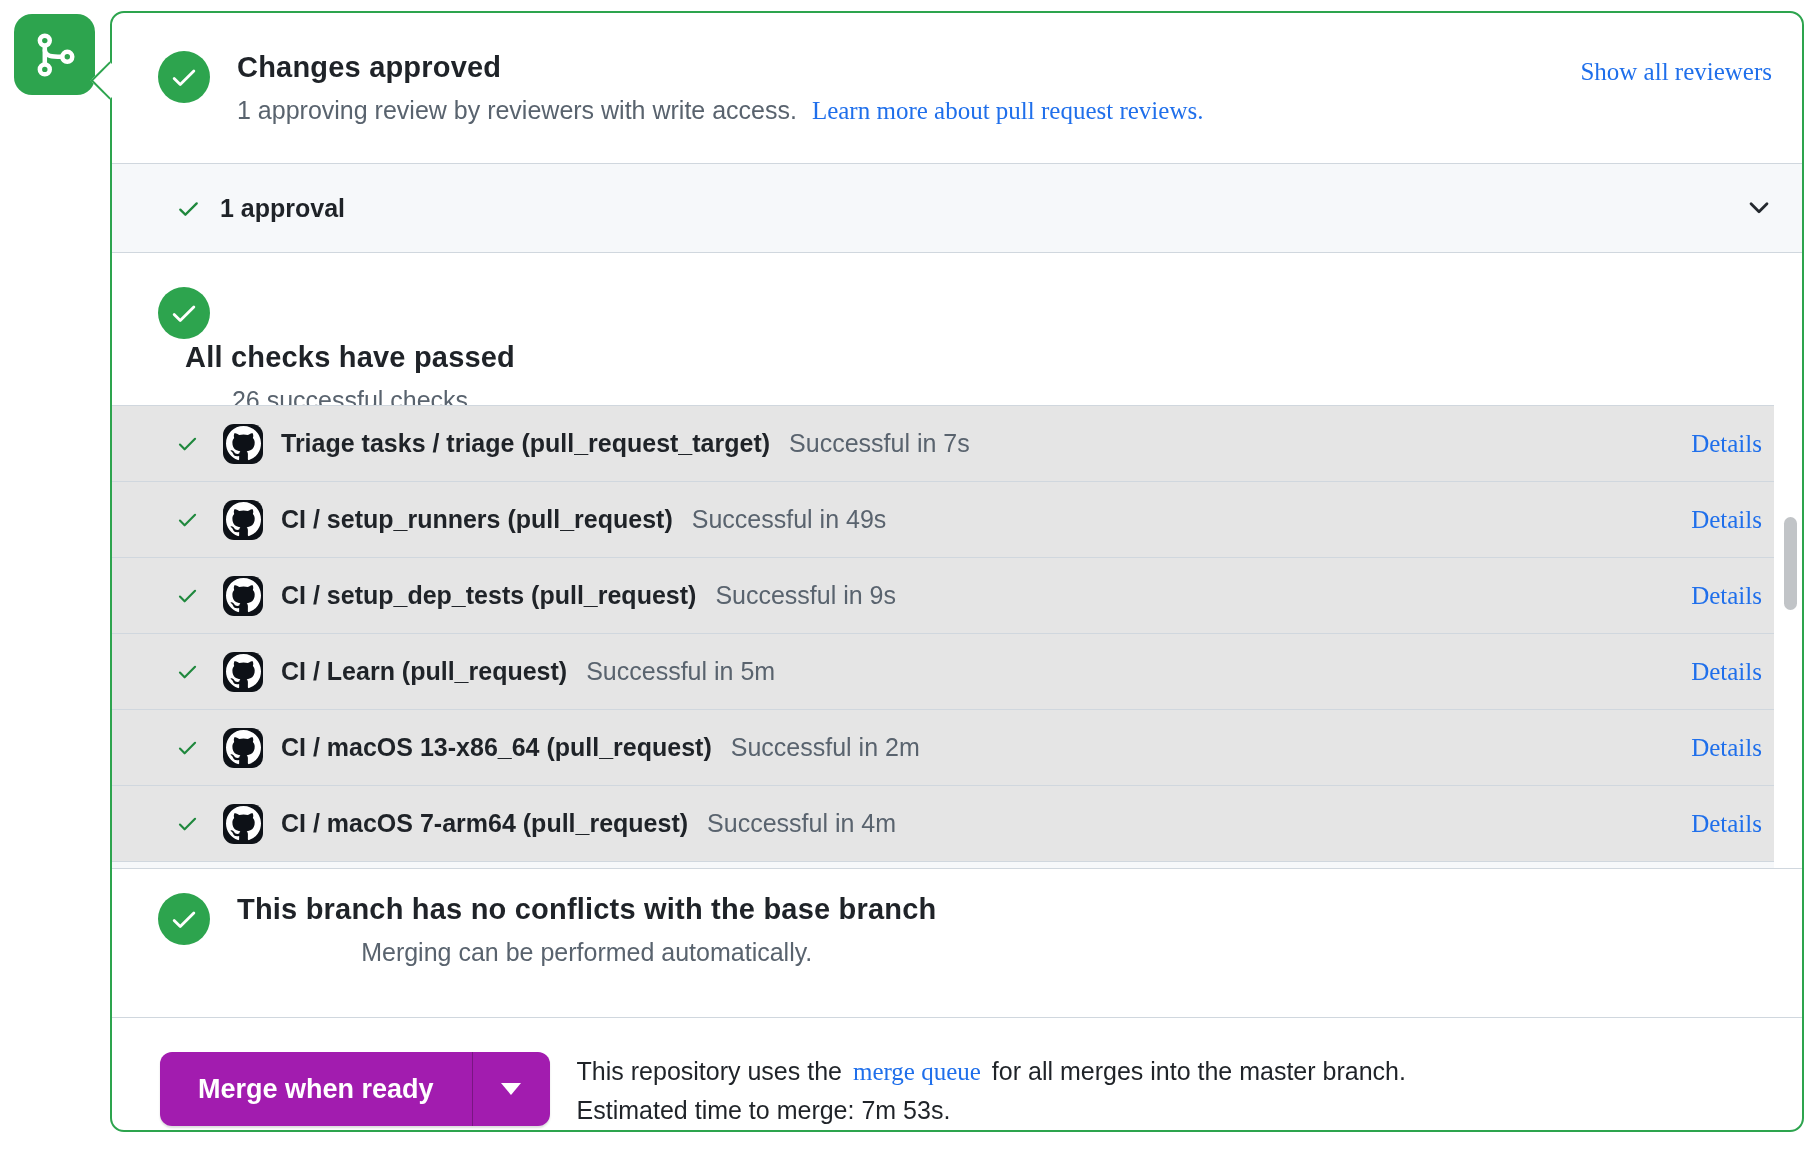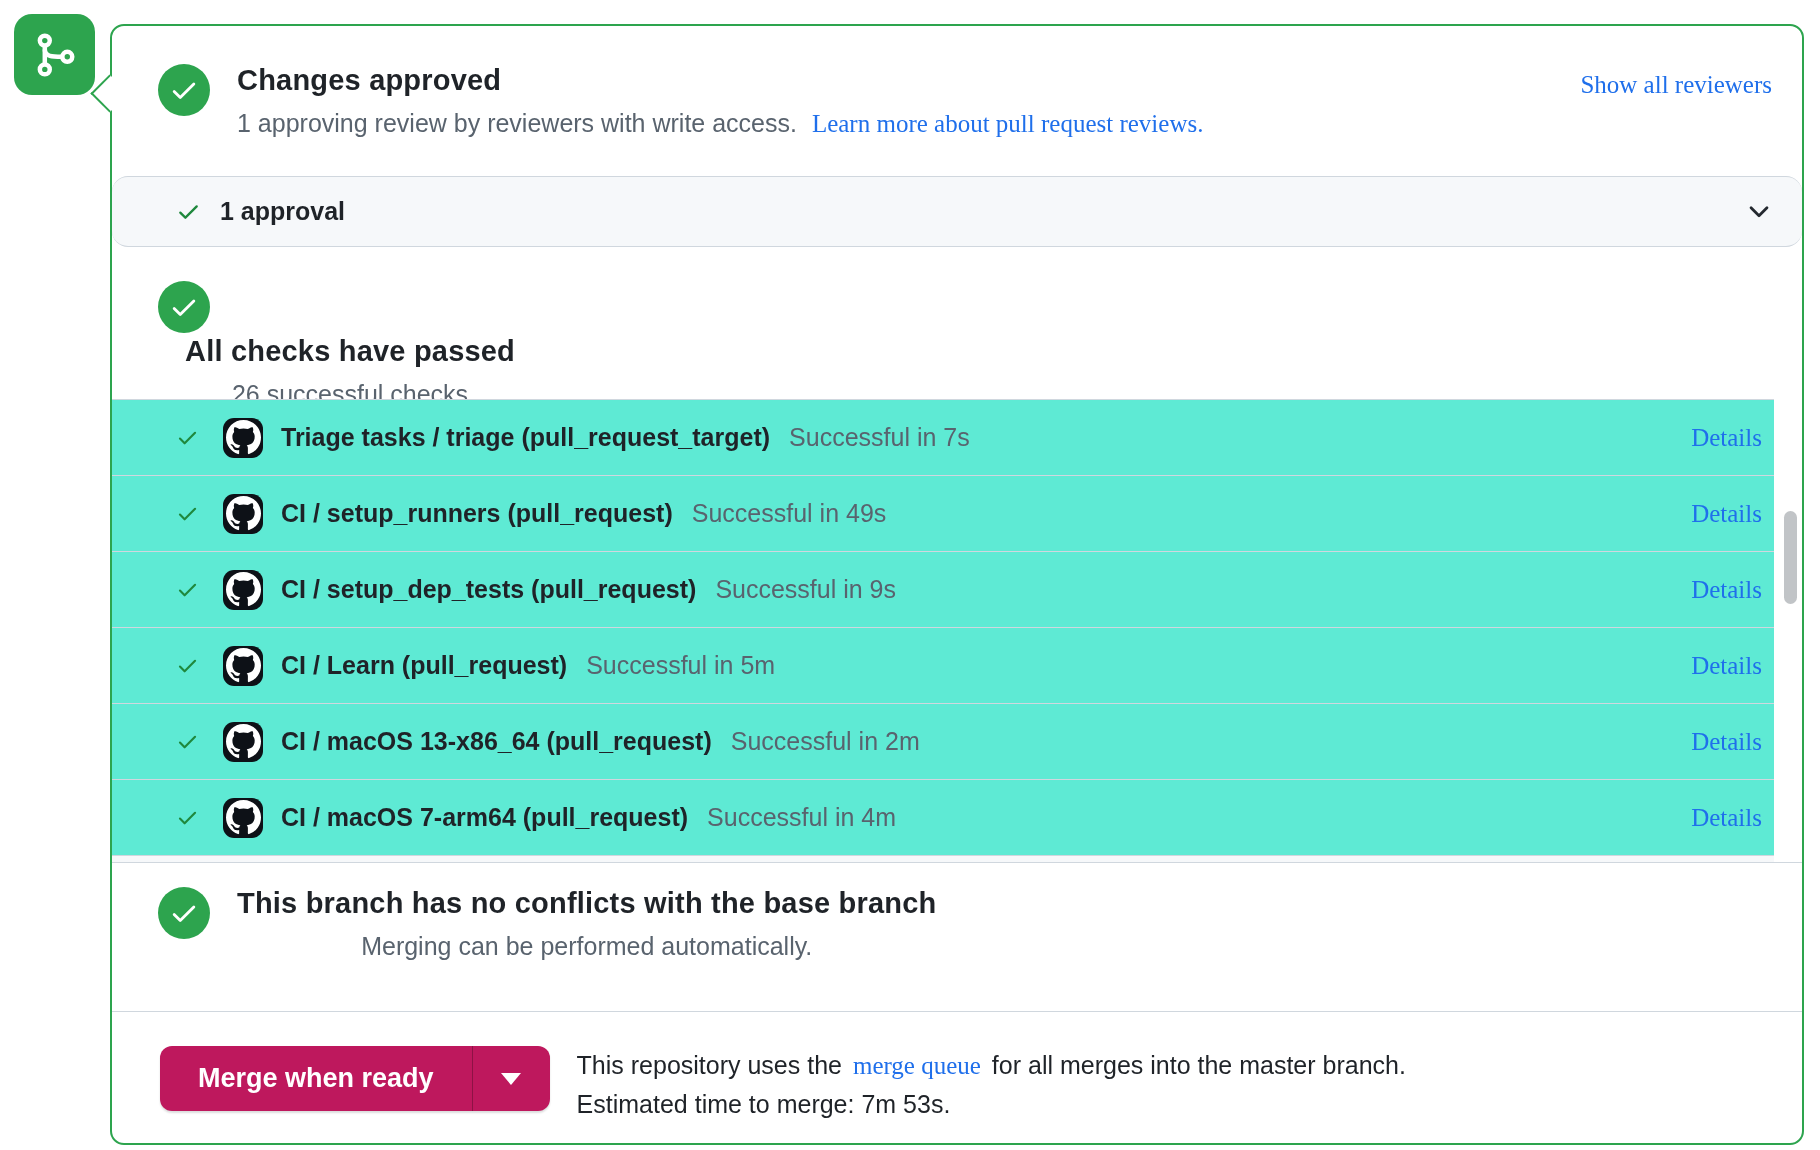--- a/index.html
+++ b/index.html
@@ -4,62 +4,62 @@
 <style>
   * { margin:0; padding:0; box-sizing:border-box; }
   html,body { width:1820px; height:1150px; background:#ffffff;
     font-family:"Liberation Sans", sans-serif; color:#1f2328; overflow:hidden; }
 
   
   .mq-icon { position:absolute; left:14px; top:14px; width:81px; height:81px;
     background:#2da44e; border-radius:18px; display:flex; align-items:center; justify-content:center; }
 
   
-  .pr-box { position:absolute; left:110px; top:24px; width:1694px; height:1121px;
+  .pr-box { position:absolute; left:110px; top:11px; width:1694px; height:1121px;
     background:#fff; border:2px solid #2da44e; border-radius:14px; }
   .box-caret { position:absolute; left:-16px; top:54px; width:27px; height:27px;
     background:#fff; border-left:2px solid #2da44e; border-bottom:2px solid #2da44e;
     transform:rotate(45deg); }
 
   
   .status-section { display:flex; align-items:flex-start; padding:36px 30px 0 46px; }
   .status-section.header { height:150px; }
   .status-section.checks-head { height:152px; padding-top:32px;flex-direction:column; }
   .status-section.conflict { height:149px; padding-top:22px; border-top:1px solid #d0d7de; }
   .big-check { width:52px; height:52px; border-radius:50%; background:#2da44e; flex:none;
     display:flex; align-items:center; justify-content:center; margin-top:2px; }
   .status-text { margin-left:27px; }
   .status-title { font-size:29px; font-weight:700; line-height:37px; letter-spacing:.2px; }
   .status-sub { font-size:25px; color:#59636e; margin-top:8px; line-height:32px;text-align:center; }
   .status-sub a, .blue-link { color:#1f6feb; text-decoration:none; cursor:pointer;font-family:Liberation Serif, serif; }
   .section-action { margin-left:auto; font-size:25px; line-height:34px; margin-top:6px; white-space:nowrap; }
 
   
-  .approval-row { height:71px; background:#f6f8fa; border-top:1px solid #d0d7de;
-    border-bottom:1px solid #d0d7de; display:flex; align-items:center; padding:0 28px 0 64px;border-radius:16px; }
+  .approval-row { height:90px; background:#f6f8fa; border-top:1px solid #d0d7de;
+    border-bottom:1px solid #d0d7de; display:flex; align-items:center; padding:0 28px 0 64px; }
   .approval-row .label { font-size:25px; font-weight:700; margin-left:19px; }
   .approval-row .chev { margin-left:auto; }
 
   
   .checks-list { position:relative; height:463px; overflow:hidden; }
-  .check-row { width:calc(100% - 28px); height:76px; background:#5eead4;
+  .check-row { width:calc(100% - 28px); height:76px; background:#e5e5e5;
     border-top:1px solid #d0d7de; display:flex; align-items:center; padding:0 12px 0 64px; }
   .check-row .octo { width:40px; height:40px; background:#0d1117; border-radius:11px; flex:none;
     margin-left:24px; display:flex; align-items:center; justify-content:center; }
   .check-name { font-size:25px; font-weight:700; margin-left:18px; white-space:nowrap; }
   .check-status { font-size:25px; color:#59636e; margin-left:19px; white-space:nowrap; }
   .check-details { margin-left:auto; font-size:25px; white-space:nowrap; }
   .check-partial { width:calc(100% - 28px); height:7px; background:#f6f8fa; border-top:1px solid #d0d7de; }
   .scroll-thumb { position:absolute; right:5px; top:112px; width:13px; height:93px;
     background:#c1c4c7; border-radius:7px; }
 
   
   .merge-footer { border-top:1px solid #d0d7de; display:flex; align-items:flex-start;
     padding:34px 30px 0 48px; }
-  .merge-btn { display:flex; align-items:stretch; height:65px; background:#be185d;
+  .merge-btn { display:flex; align-items:stretch; height:74px; background:#a21caf;
     border-radius:12px; color:#fff; box-shadow:0 2px 2px rgba(27,31,36,.15); cursor:pointer; }
   .merge-btn .main { display:flex; align-items:center; padding:0 38px; font-size:27px;
     font-weight:700; border-right:1px solid rgba(0,0,0,.25); }
   .merge-btn .dd { width:77px; display:flex; align-items:center; justify-content:center; }
   .dd-caret { width:0; height:0; border-left:10px solid transparent;
     border-right:10px solid transparent; border-top:12px solid #ffffff; }
   .merge-info { margin-left:27px; font-size:25px; line-height:38px; }
 </style>
 </head>
 <body>

